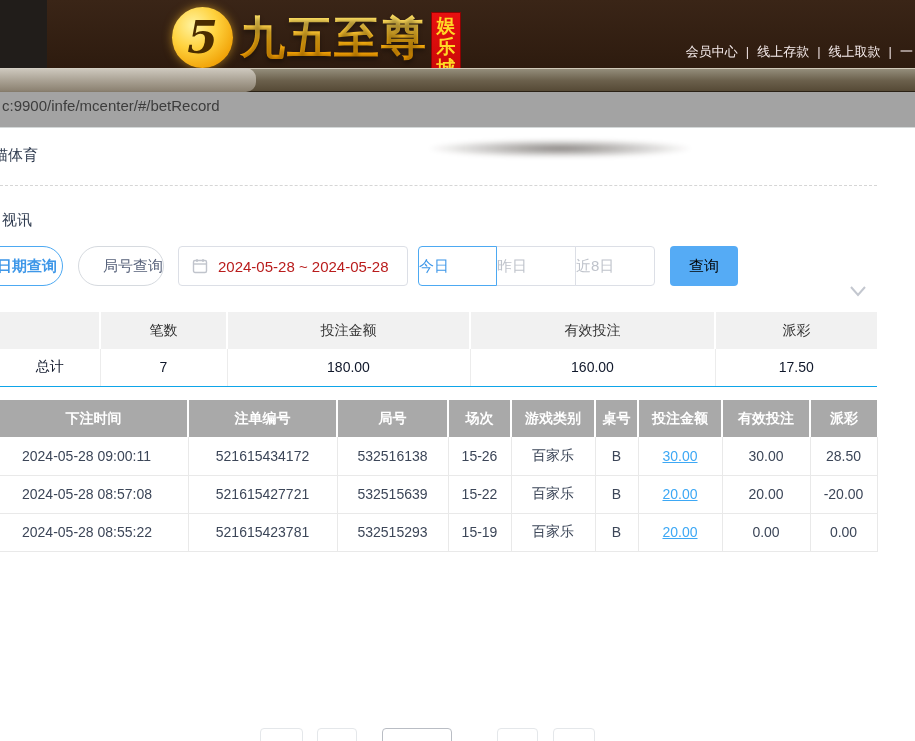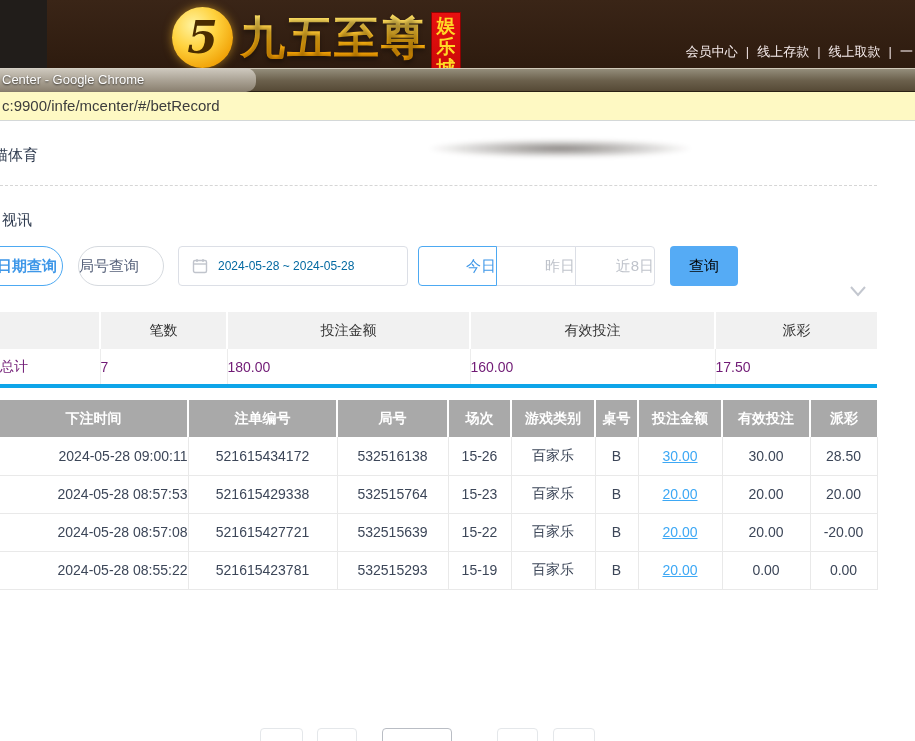--- a/index.html
+++ b/index.html
@@ -50,72 +50,72 @@
     box-shadow:inset 0 1px 0 rgba(255,255,255,.6); }
   #btn-min { left:849px; width:28px; }
   #btn-max { left:878px; width:28px; }
   #btn-close { left:907px; width:10px; }
   .glyph-min { width:11px; height:3px; background:#fdfdfd; border:1px solid #55504a;
     margin:7px auto 0; }
   .glyph-max { width:11px; height:9px; border:2px solid #fdfdfd; outline:1px solid #55504a;
     margin:3px auto 0; background:#8d8168; }
 
   
-  #urlbar { left:0; top:92px; width:915px; height:29px; z-index:3; background:#fef9c3;
+  #urlbar { left:0; top:92px; width:915px; height:36px; z-index:3; background:#a3a3a3;
     border-bottom:1px solid #d4d8d8; cursor:text; }
   #url-text { left:2px; top:0; line-height:28px; font-size:15px; color:#3d3d3d; white-space:nowrap; }
 
   
   .section-row { left:0; top:0; width:915px; height:34px; cursor:pointer;padding-left:11px; }
   .section-label { position:absolute; font-size:15px; font-weight:500; color:#303c50;
     white-space:nowrap; }
   .chev { position:absolute; left:848px; width:20px; height:14px; }
 
   #divider { left:0; top:185px; width:877px; border-top:1px dashed #d6d6d6; }
 
   
   .pill { position:absolute; top:246px; height:40px; border-radius:20px; background:#fff;
-    font-size:15px; display:flex; align-items:center; justify-content:flex-start; cursor:pointer; }
+    font-size:15px; display:flex; align-items:center; justify-content:flex-end; cursor:pointer; }
   #btn-date-query { left:-62px; width:125px; border:1px solid #4da9f2; color:#3e97e8;
     font-weight:bold; padding-left:58px; justify-content:flex-start; }
   #btn-round-query { left:78px; width:86px; border:1px solid #d6dadf; color:#56617a; }
   #date-input { position:absolute; left:178px; top:246px; width:230px; height:40px;
     border:1px solid #dcdfe6; border-radius:4px; background:#fff; display:flex;
     align-items:center; padding-left:13px; cursor:text; }
   #date-input svg { margin-right:10px; }
-  #date-text { font-size:12px; color:#0369a1; }
+  #date-text { font-size:15px; color:#b91c1c; }
   .grp { position:absolute; top:246px; height:40px; background:#fff; font-size:15px;
-    display:flex; align-items:center; justify-content:flex-end; cursor:pointer; }
+    display:flex; align-items:center; justify-content:flex-start; cursor:pointer; }
   #btn-today { left:418px; width:79px; border:1px solid #4da9f2; color:#3e97e8;
     border-radius:4px 0 0 4px; z-index:2; }
   #btn-yesterday { left:496px; width:80px; border:1px solid #dcdfe6; color:#bfc3cb; z-index:1; }
   #btn-last8 { left:575px; width:80px; border:1px solid #dcdfe6; color:#bfc3cb;
     border-radius:0 4px 4px 0; z-index:1; }
   #btn-query { position:absolute; left:670px; top:246px; width:68px; height:40px;
     background:#55abf5; border:none; border-radius:4px; color:#000000; font-size:15px;
     cursor:pointer; }
 
   
   table { border-collapse:collapse; table-layout:fixed; position:absolute; left:0; width:877px;
     font-size:14px; }
   #summary-table { top:312px; }
   #summary-table th { height:37px; background:#f1f1f1; color:#333; font-weight:normal;
     text-align:center; border-right:2px solid #fff; }
   #summary-table th:last-child { border-right:none; }
-  #summary-table td { height:37px; background:#fff; color:#701a75; 
-    border-right:1px solid #ececec; border-bottom:4px solid #0ea5e9; }
+  #summary-table td { height:37px; background:#fff; color:#0f172a; text-align:center;
+    border-right:1px solid #ececec; border-bottom:1px solid #0ea5e9; }
   #summary-table td:last-child { border-right:none; }
 
   #bet-table { top:400px; }
   #bet-table th { height:37px; background:#a9a9a9; color:#fff; font-weight:bold;
     text-align:center; border-right:2px solid #fff; }
   #bet-table th:last-child { border-right:none; }
   #bet-table td { height:38px; background:#fff; color:#3c4658; text-align:center;
     border-right:1px solid #e9e9e9; border-bottom:1px solid #e9e9e9; }
-  #bet-table td.c-time { text-align:right; padding-left:22px; }
+  #bet-table td.c-time { text-align:left; padding-left:22px; }
   .lnk { color:#3da8f5; text-decoration:underline; cursor:pointer; }
   td.neg { color:#fb4b4b; }
 
   
   .pgbtn { position:absolute; top:728px; height:28px; border:1px solid #e4e7ea;
     border-radius:4px; background:#fff; cursor:pointer; }
   #pg3 { border-color:#b9bdc4; }
 </style>
 </head>
 <body>
@@ -130,21 +130,20 @@
   <span>娱</span>
   <span>乐</span>
   <span>城</span>
 </div>
 <div id="nav" class="abs">
   <a>会员中心</a><span class="sep">|</span><a>线上存款</a><span class="sep">|</span><a>线上取款</a><span class="sep">|</span><a>一</a>
 </div>
 
 <div id="titlebar" class="abs">
   <div id="titletab" class="abs"></div>
-  <div id="title-text" class="abs">Center - Google Chrome</div>
   <div id="ghost-logo" class="abs"></div>
 </div>
 <div class="smudge" style="left:695px;width:28px;"></div>
 <div class="smudge" style="left:735px;width:50px;"></div>
 <div class="smudge" style="left:795px;width:38px;"></div>
 <div id="btn-min" class="winbtn">
   <div class="glyph-min"></div>
 </div>
 <div id="btn-max" class="winbtn">
   <div class="glyph-max"></div>
@@ -254,31 +253,20 @@
       <td>521615434172</td>
       <td>532516138</td>
       <td>15-26</td>
       <td>百家乐</td>
       <td>B</td>
       <td><span class="lnk">30.00</span></td>
       <td>30.00</td>
       <td>28.50</td>
     </tr>
     <tr>
-      <td class="c-time">2024-05-28 08:57:53</td>
-      <td>521615429338</td>
-      <td>532515764</td>
-      <td>15-23</td>
-      <td>百家乐</td>
-      <td>B</td>
-      <td><span class="lnk">20.00</span></td>
-      <td>20.00</td>
-      <td>20.00</td>
-    </tr>
-    <tr>
       <td class="c-time">2024-05-28 08:57:08</td>
       <td>521615427721</td>
       <td>532515639</td>
       <td>15-22</td>
       <td>百家乐</td>
       <td>B</td>
       <td><span class="lnk">20.00</span></td>
       <td>20.00</td>
       <td class="neg">-20.00</td>
     </tr>

